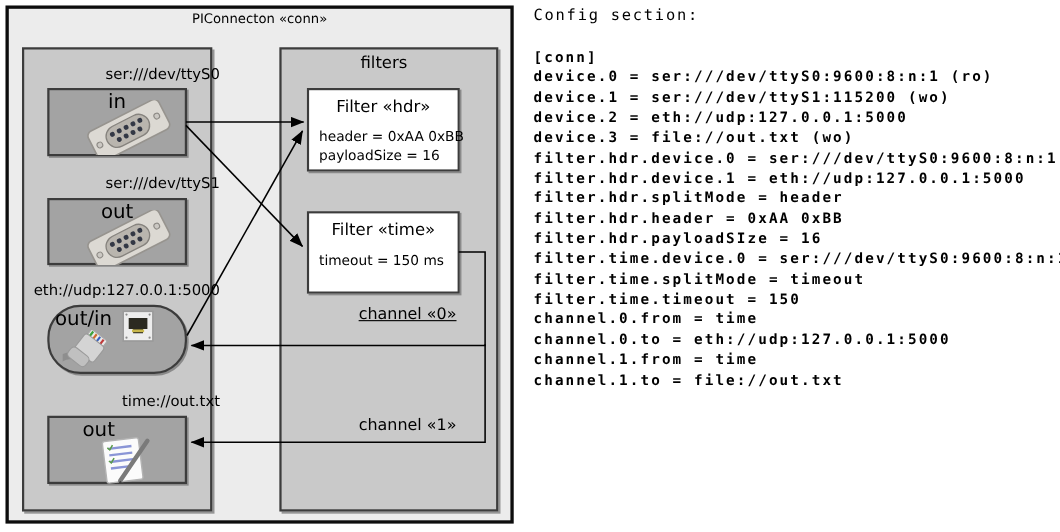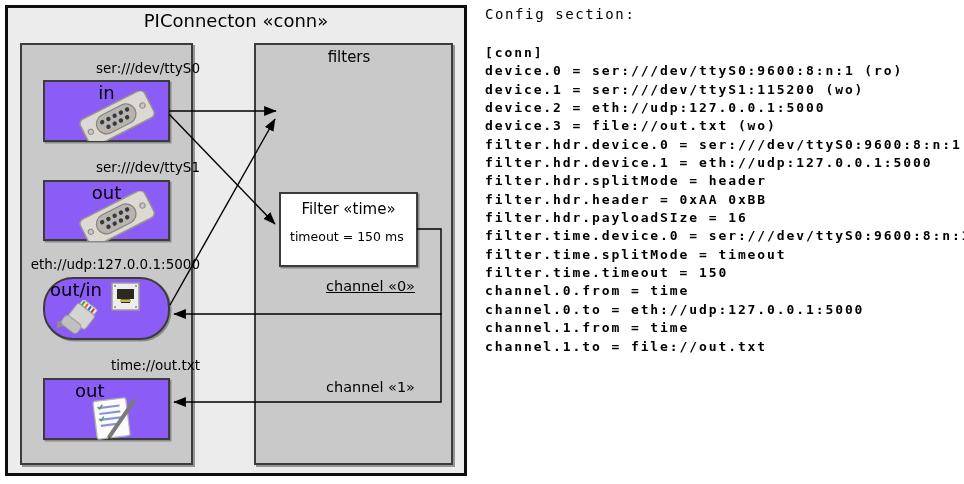--- a/index.html
+++ b/index.html
@@ -3,30 +3,30 @@
 <meta charset="utf-8">
 <style>
   html,body{margin:0;padding:0;background:#ffffff;}
   #stage{position:relative;width:964px;height:484px;background:#ffffff;
          font-family:"DejaVu Sans",sans-serif;color:#000;overflow:hidden;}
 
   
   .outer{position:absolute;left:5px;top:5px;width:462px;height:471px;
          box-sizing:border-box;background:#ececec;border:3px solid #0d0d0d;}
   .diagram-title{position:absolute;left:5px;top:10px;width:462px;text-align:center;
-         font-size:18px;}
+         font-size:12px;}
   .panel{position:absolute;box-sizing:border-box;background:#c9c9c9;
          border:2px solid #3c3c3c;box-shadow:2px 2px 0 rgba(45,45,45,.45);}
   .panel-devices{left:20px;top:43px;width:173px;height:422px;}
   .panel-filters{left:254px;top:43px;width:199px;height:422px;}
   .filters-title{position:absolute;left:254px;top:48px;width:190px;text-align:center;
          font-size:15px;}
   .dev-label{position:absolute;left:13px;width:187px;text-align:right;
          font-size:13.5px;white-space:nowrap;}
-  .dev-box{position:absolute;left:43px;width:127px;box-sizing:border-box;background:#8b5cf6;
+  .dev-box{position:absolute;left:43px;width:127px;box-sizing:border-box;background:#a3a3a3;
          border:2px solid #3c3c3c;box-shadow:1.5px 1.5px 0 rgba(45,45,45,.4);}
   .dev-dir{position:absolute;font-size:18px;line-height:20px;}
   .dir-center{left:0;right:0;top:1px;text-align:center;}
   .icon-abs{position:absolute;}
   .filter-box{position:absolute;left:279px;width:139px;box-sizing:border-box;background:#fff;
          border:2px solid #3c3c3c;box-shadow:1.5px 1.5px 0 rgba(45,45,45,.4);}
   .filter-title{position:absolute;left:0;right:0;top:6px;text-align:center;font-size:15px;}
   .filter-attr{position:absolute;left:9px;font-size:12.5px;white-space:nowrap;}
   .channel-label{position:absolute;left:300px;width:115px;text-align:right;
          font-size:14.5px;white-space:nowrap;}
@@ -135,20 +135,25 @@
         <line x1="10" y1="22" x2="31" y2="22" stroke="#8a95d6" stroke-width="2.2"></line>
         <line x1="10" y1="28" x2="26" y2="28" stroke="#8a95d6" stroke-width="2.2"></line>
         <path d="M9 9 l2 2 l3 -4" stroke="#5a9a4a" stroke-width="1.4" fill="none"></path>
         <path d="M9 21 l2 2 l3 -4" stroke="#5a9a4a" stroke-width="1.4" fill="none"></path>
         <line x1="17" y1="40" x2="46" y2="7" stroke="#7a7a7a" stroke-width="4" stroke-linecap="round"></line>
         <path d="M17 40 l-4 5 l6 -2 z" fill="#3a3a3a"></path>
       </g>
     </svg>
   </div>
 
+  <div class="filter-box" style="top:80px;height:76px;">
+    <div class="filter-title">Filter «hdr»</div>
+    <div class="filter-attr" style="top:34px;">header = 0xAA 0xBB</div>
+    <div class="filter-attr" style="top:51px;">payloadSize = 16</div>
+  </div>
 
   <div class="filter-box" style="top:192px;height:75px;padding-left:28px;">
     <div class="filter-title">Filter «time»</div>
     <div class="filter-attr" style="top:35px;">timeout = 150 ms</div>
   </div>
 
   <div class="channel-label" style="top:278px;text-decoration:underline;">channel «0»</div>
   <div class="channel-label" style="top:379px;">channel «1»</div>
 
   <svg id="arrows" width="964" height="484" viewBox="0 0 964 484">

